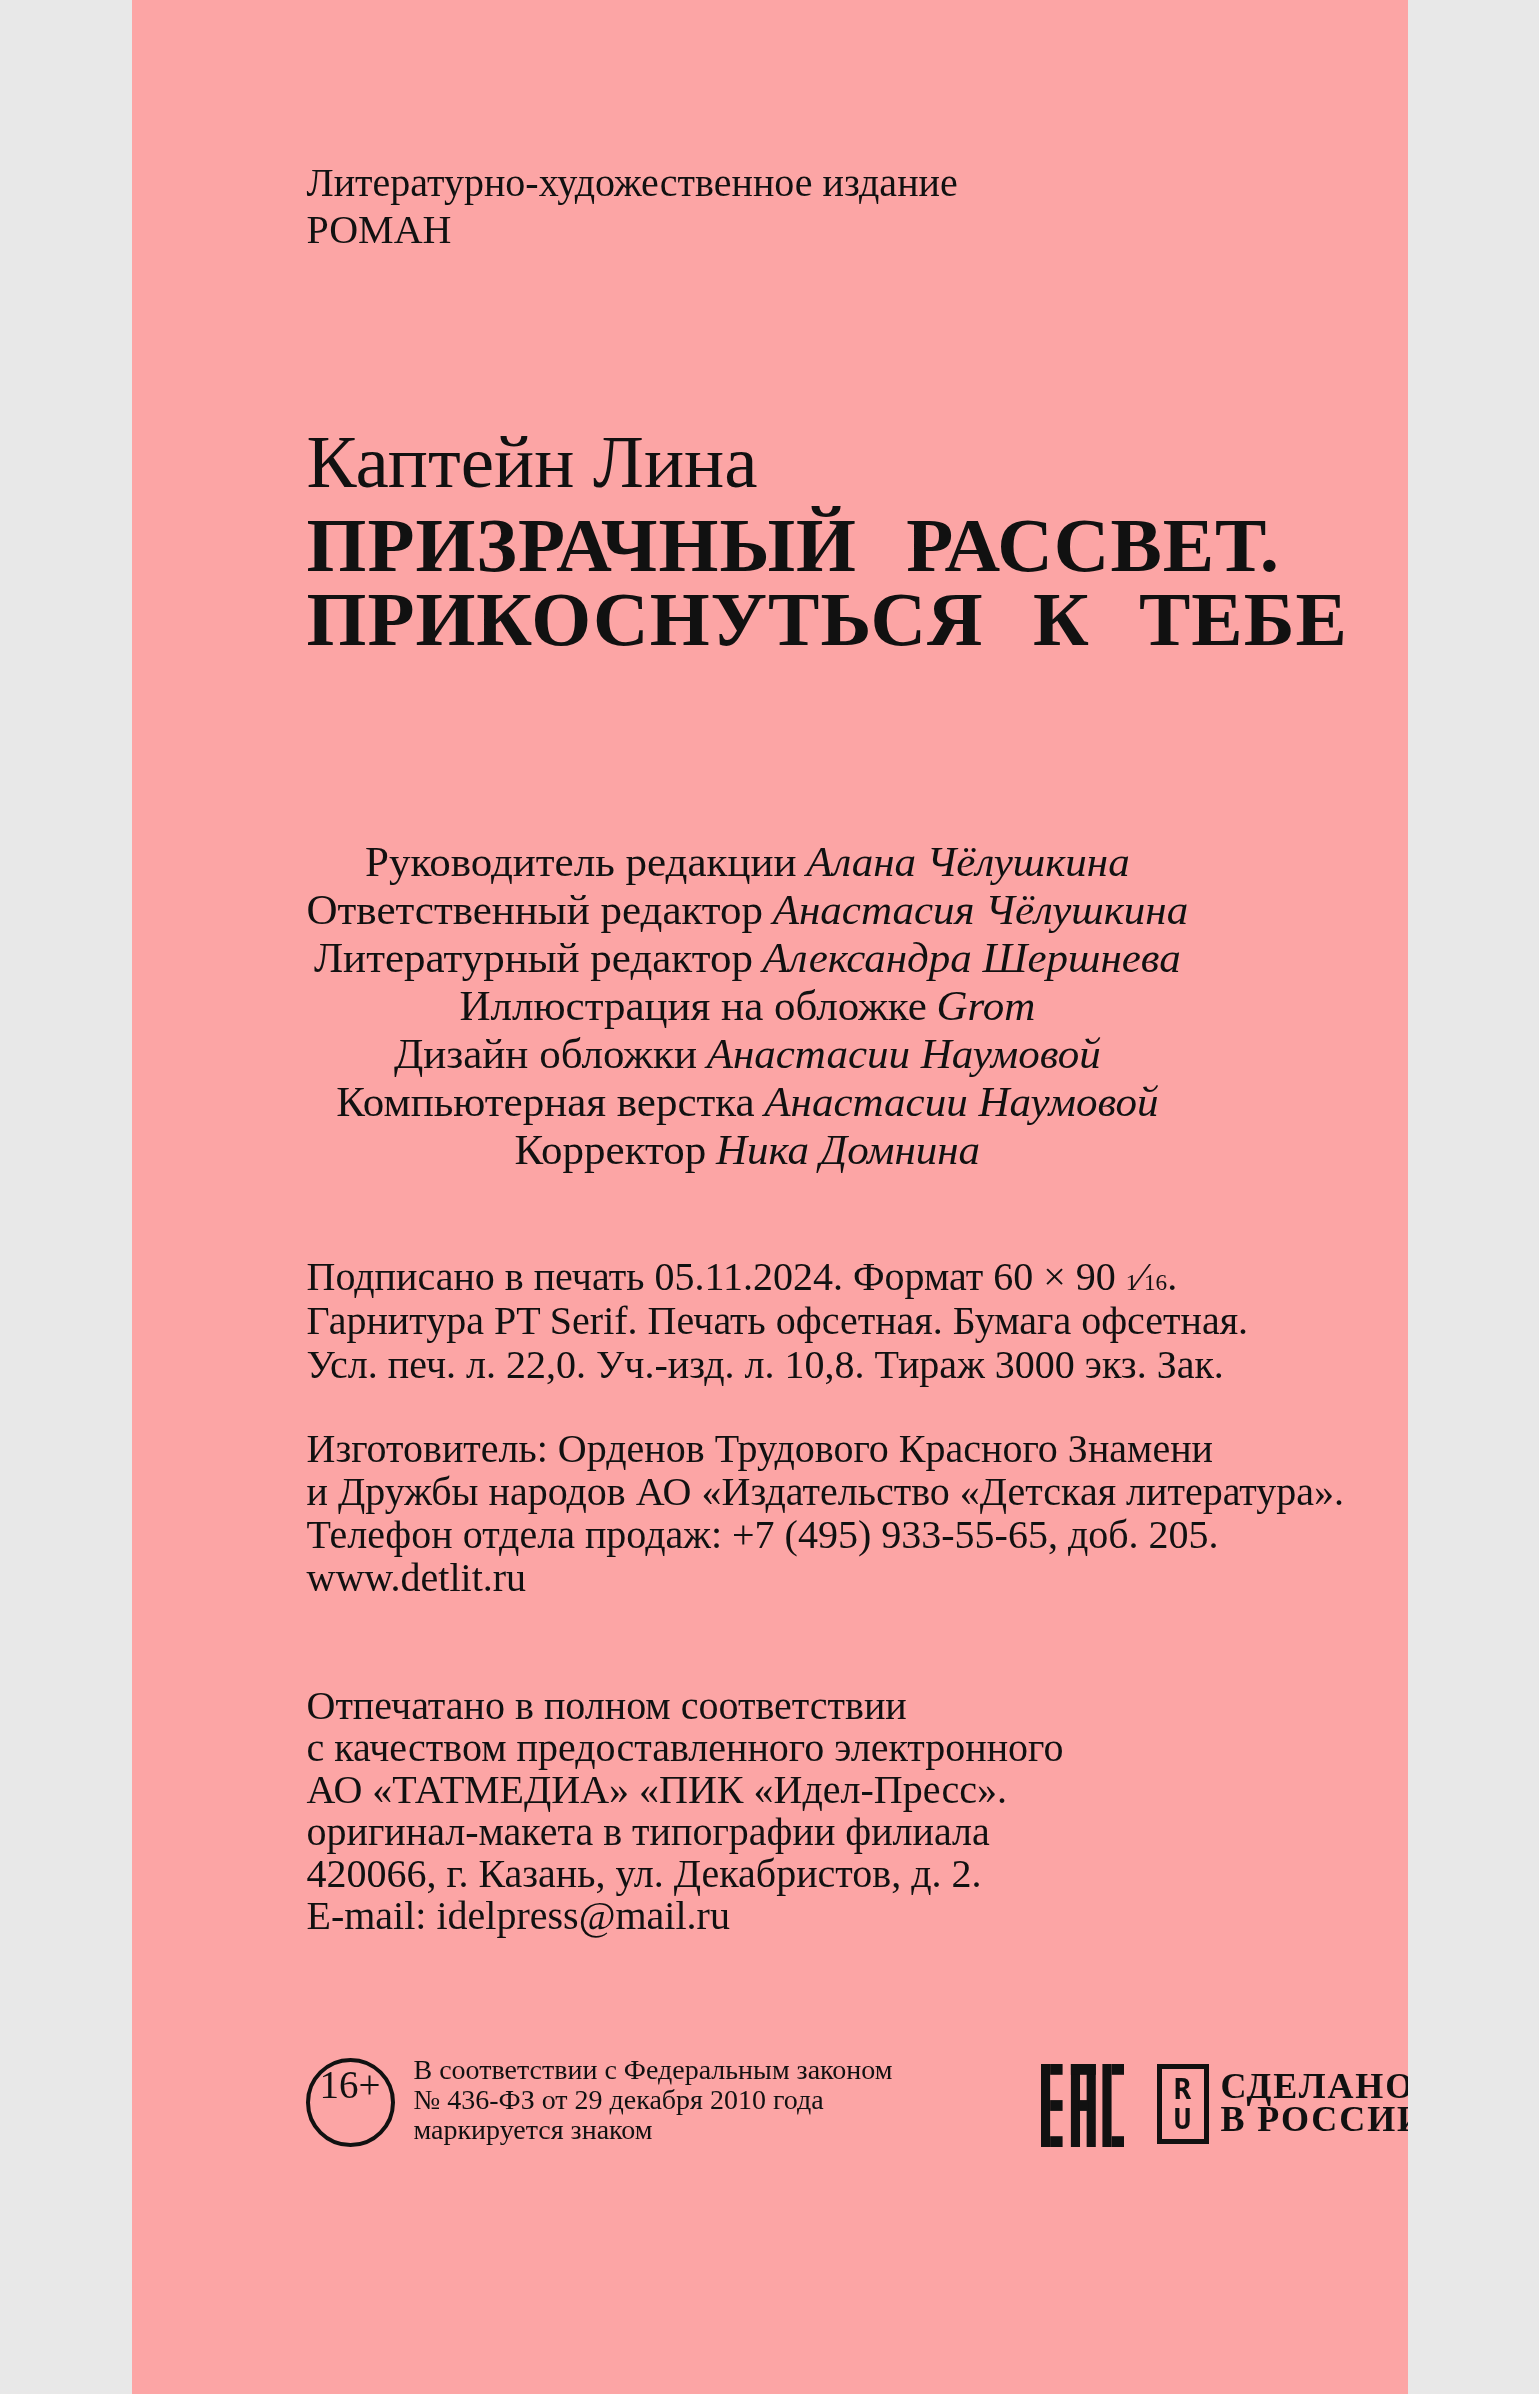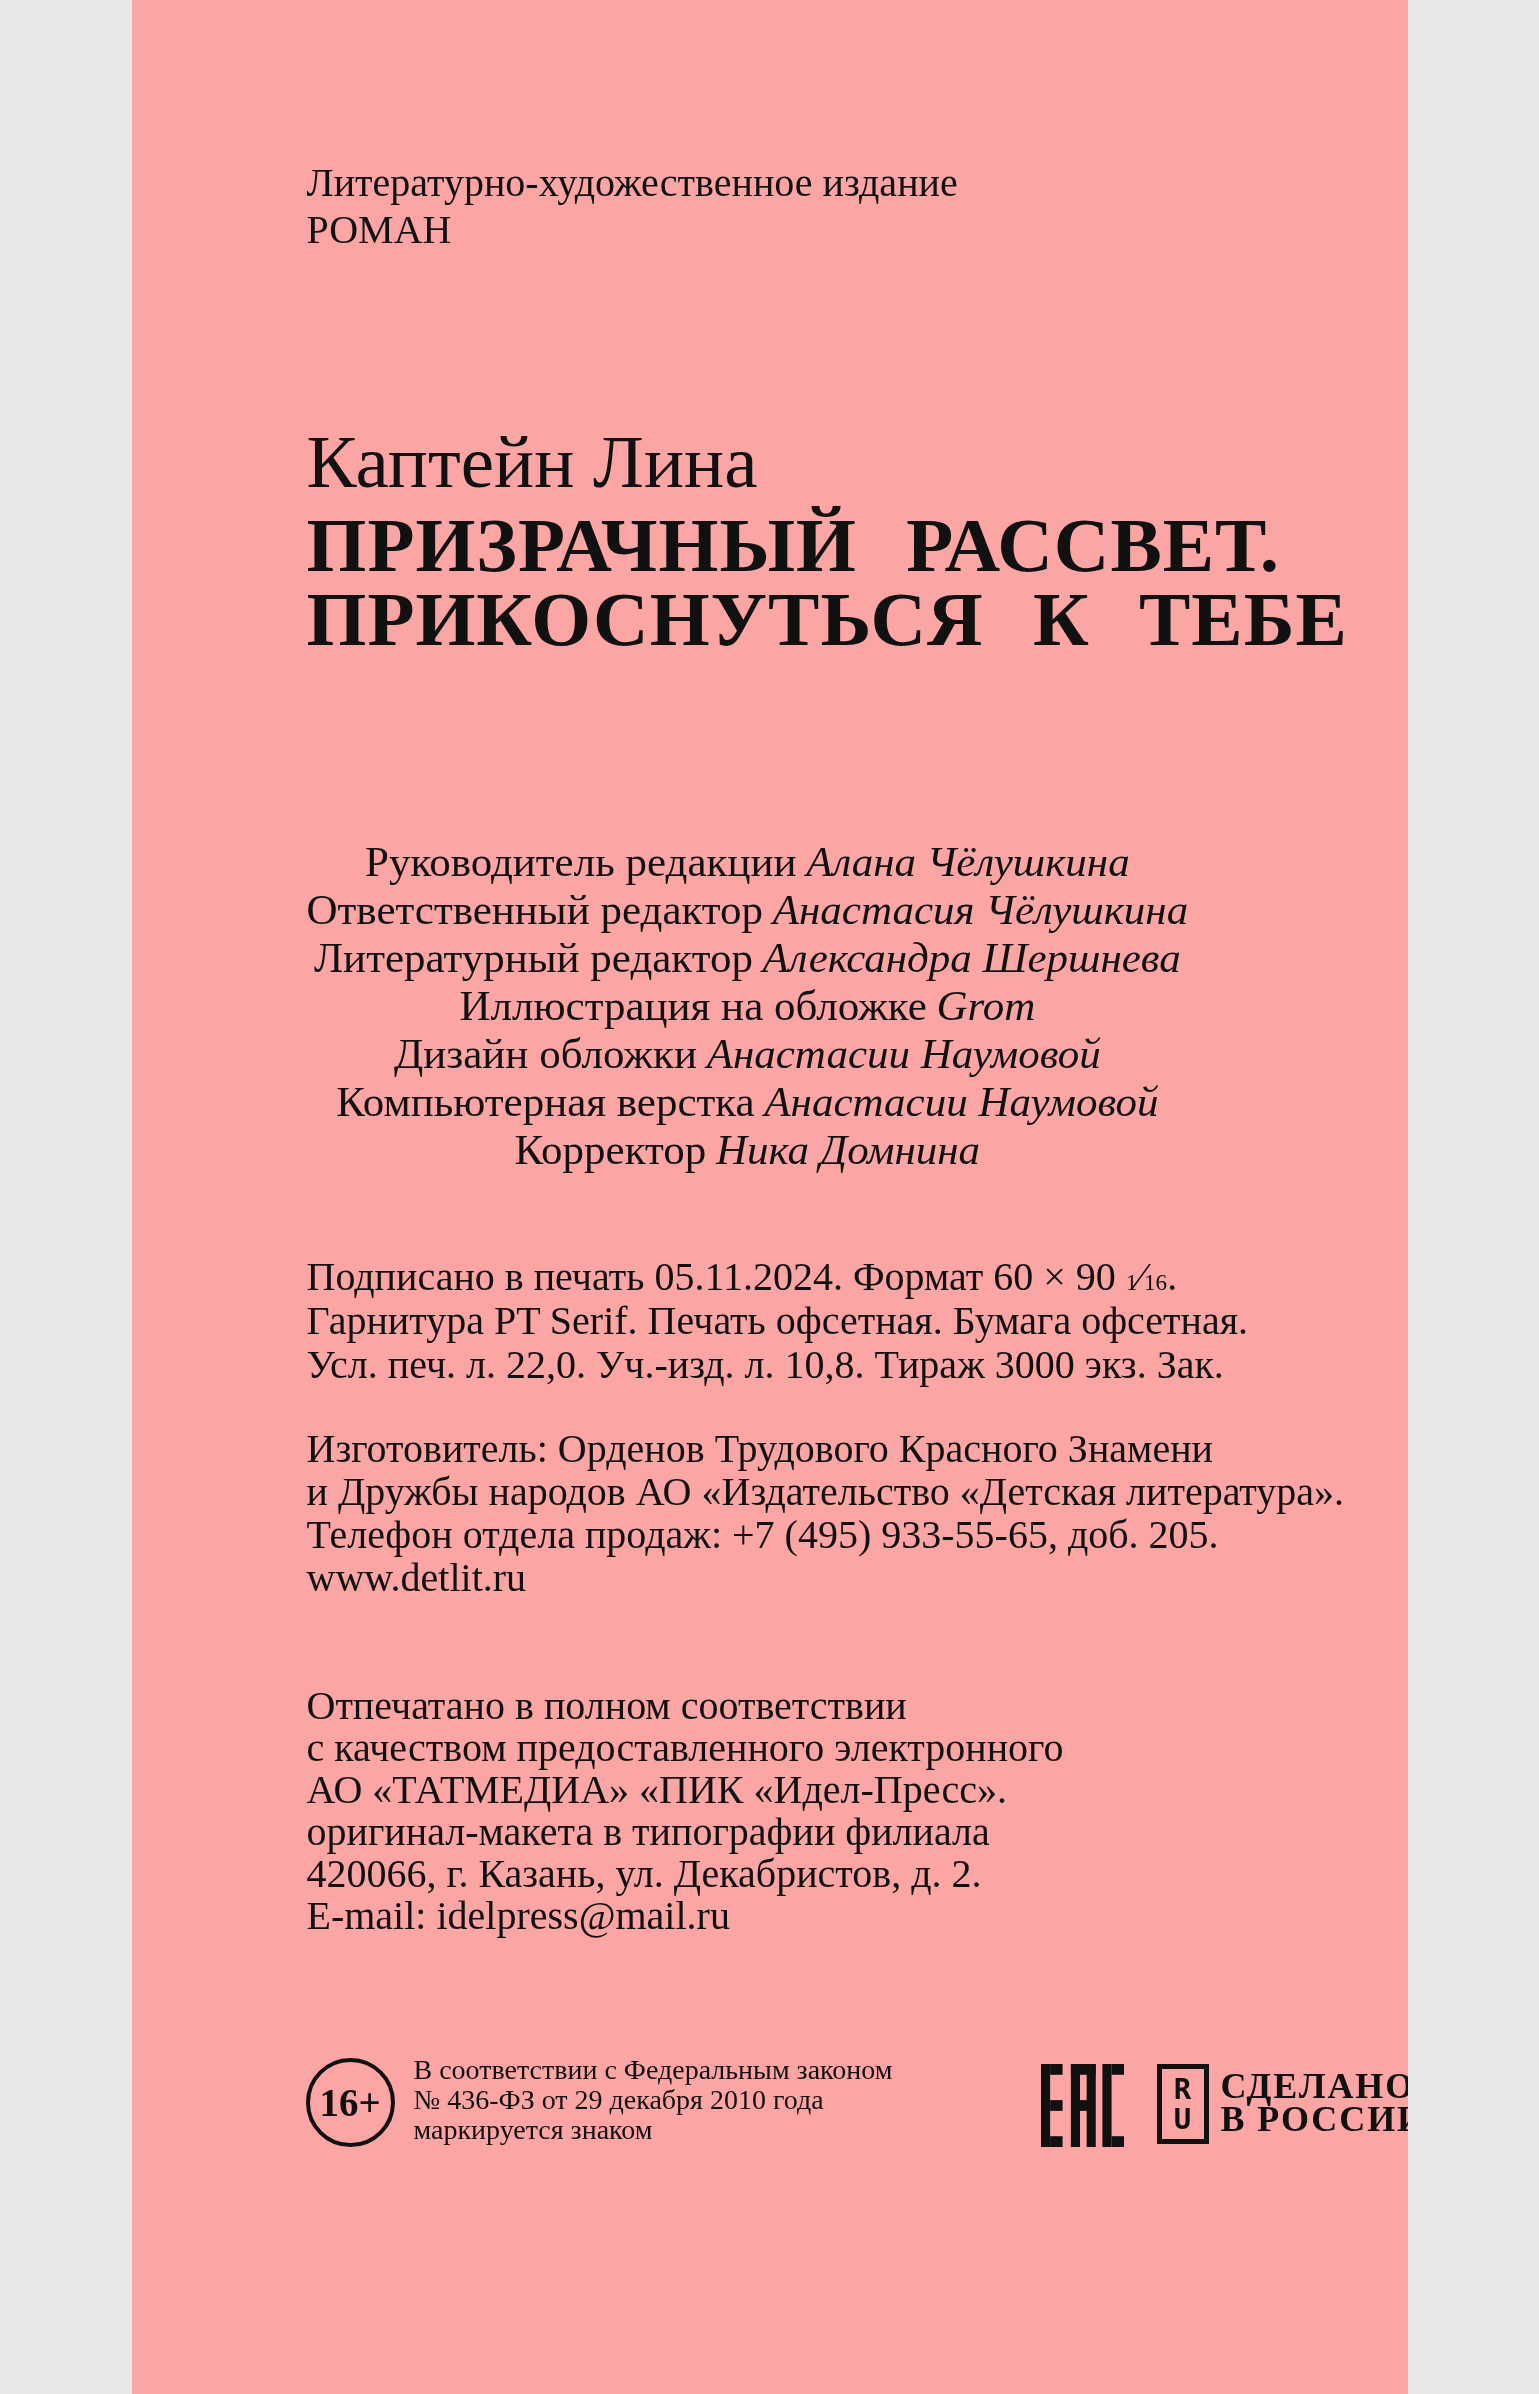--- a/index.html
+++ b/index.html
@@ -24,22 +24,22 @@
   .print-info{top:1255px;font-size:40px;line-height:44px;}
   .print-info sup{font-size:58%;vertical-align:38%;line-height:0;}
   .print-info sub{font-size:58%;vertical-align:-10%;line-height:0;}
   .publisher{top:1427px;font-size:40px;line-height:43px;}
   .printed-at{top:1685px;font-size:40px;line-height:42px;}
 
   .age-badge{
     left:174px;top:2058px;
     width:81px;height:81px;
     border:4.8px solid #111111;border-radius:50%;
-    display:flex;align-items:center;justify-content:center;
-    font-size:39px;font-weight:700;
+    display:flex;justify-content:center;
+    font-size:39px;font-weight:400;
   }
   .legal{left:282px;top:2055px;font-size:28px;line-height:30px;}
 
   .eac{left:909px;top:2064px;}
   .ru-mark{
     left:1025px;top:2064px;
     width:42px;height:70px;
     border:5.8px solid #111111;
     display:flex;flex-direction:column;align-items:center;justify-content:center;
     font-family:"DejaVu Sans Mono", monospace;

